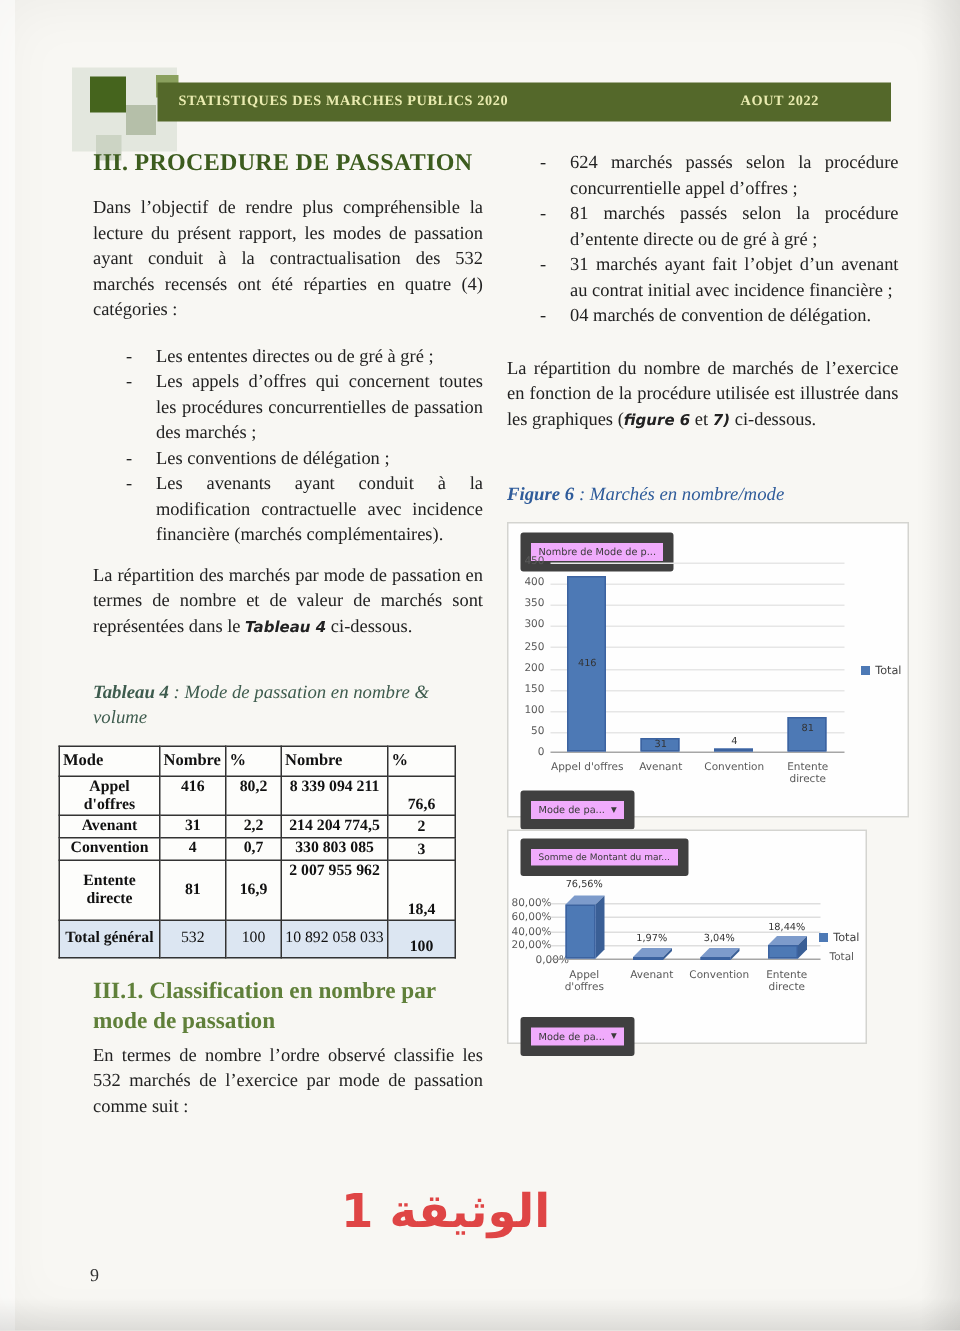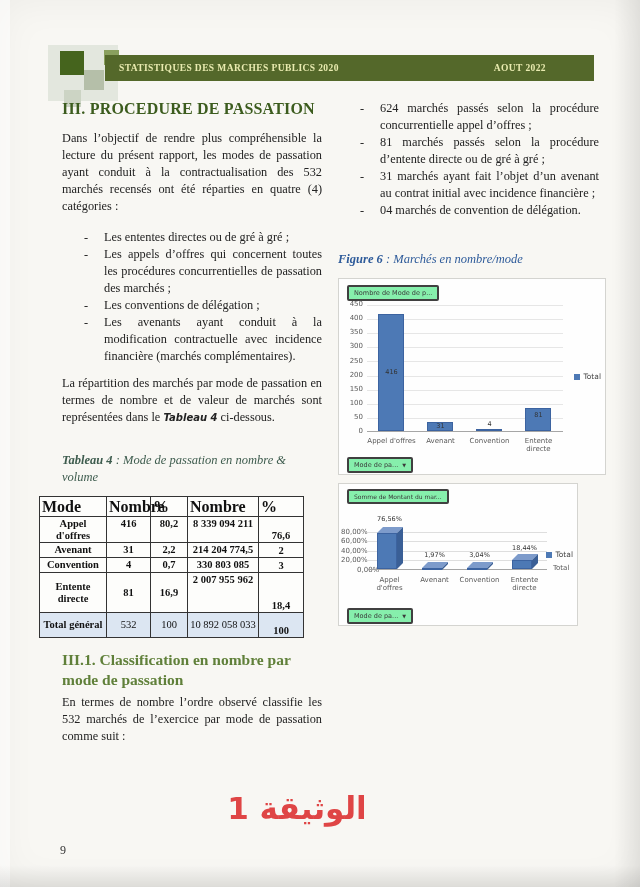--- a/index.html
+++ b/index.html
@@ -38,29 +38,29 @@
 
   .caption { margin-top:26px; margin-bottom:10px; font-style:italic; font-size:12.5px; line-height:17px; text-align:left; }
   .caption b { font-weight:bold; }
   .caption.tbl { color:#3e5c4e; }
   .caption.fig { color:#2e5b9a; }
 
   
   table.t4 { border-collapse:collapse; margin-left:-23px; width:264px; table-layout:fixed;
              font-size:10.5px; font-weight:bold; color:#111; background:#fdfdfb; }
   table.t4 th, table.t4 td { border:1px solid #333; padding:1px 2px; vertical-align:top; line-height:11.5px; }
-  table.t4 th { text-align:left; height:20px; font-size:16px; vertical-align:middle; }
+  table.t4 th { text-align:left; height:20px; font-size:11px; vertical-align:middle; }
   table.t4 td { text-align:center; }
   table.t4 .vbot { vertical-align:bottom; }
   table.t4 tr.total td { background:#dce6f2; vertical-align:middle; }
   table.t4 tr.total td.norm { font-weight:normal; }
 
   
   .chart { position:relative; background:#fefefe; border:1px solid #d4d4d0; font-family:"DejaVu Sans", sans-serif; }
-  .pivot-btn { position:absolute; background:#86efac; border:2px solid #404040; border-radius:2px;
+  .pivot-btn { position:absolute; background:#f0abfc; border:7px solid #404040; border-radius:2px;
                color:#3a3a3a; font-size:6.5px; font-family:"DejaVu Sans", sans-serif; padding:2px 5px; cursor:pointer;
                display:flex; align-items:center; gap:4px; }
   .pivot-btn .arrow { font-size:5px; }
   .tick { position:absolute; width:22px; text-align:right; font-size:7px; color:#595959; }
   .gline { position:absolute; left:0; width:100%; height:1px; background:#e6e6e6; }
   .legend { position:absolute; display:flex; align-items:center; gap:3px; font-size:7.5px; color:#444; }
   .legend .sw { width:6px; height:6px; background:#4d79b5; display:inline-block; }
   .xlab { position:absolute; text-align:center; font-size:7px; color:#595959; line-height:8px; }
 
   
@@ -173,20 +173,21 @@
     <p>En termes de nombre l’ordre observé classifie les 532 marchés de l’exercice par mode de passation comme suit :</p>
   </div>
 
   <div class="col-right">
     <ul class="dash" style="margin-top:0">
       <li>624 marchés passés selon la procédure concurrentielle appel d’offres ;</li>
       <li>81 marchés passés selon la procédure d’entente directe ou de gré à gré ;</li>
       <li>31 marchés ayant fait l’objet d’un avenant au contrat initial avec incidence financière ;</li>
       <li>04 marchés de convention de délégation.</li>
     </ul>
+    <p style="margin-top:18px"><span>La répartition du nombre de marchés de l’exercice en fonction de la procédure utilisée est illustrée dans les graphiques (</span><span class="inline-ref">figure 6</span><span> et </span><span class="inline-ref">7)</span><span> ci-dessous.</span></p>
 
     <p class="caption fig" style="margin-top:32px"><b>Figure 6</b><span> : Marchés en nombre/mode</span></p>
 
     <div class="chart fig6">
       <button class="pivot-btn" style="left:8px; top:6px;">
           <span>Nombre de Mode de p...</span>
         </button>
 
       <span class="tick" style="left:2px; top:21px;">450</span>
       <span class="tick" style="left:2px; top:35px;">400</span>

